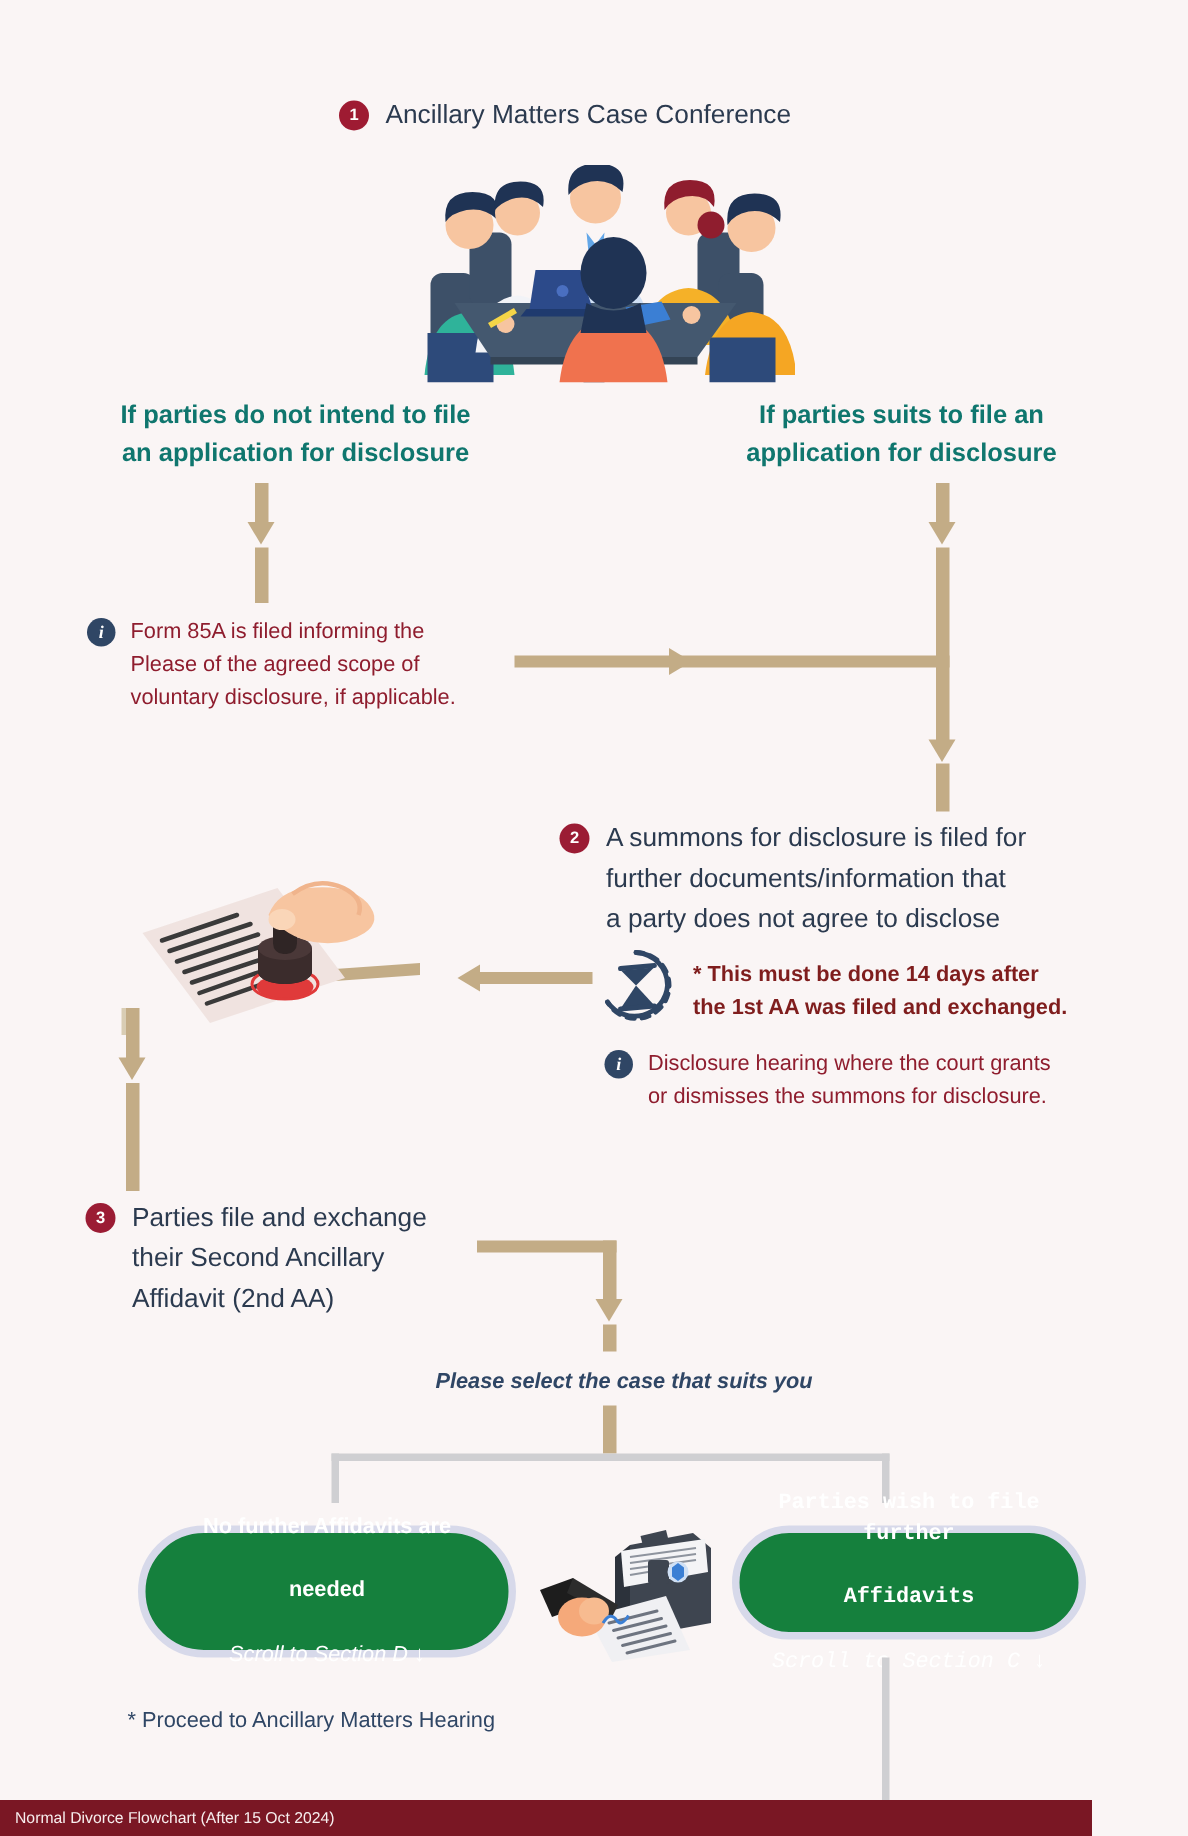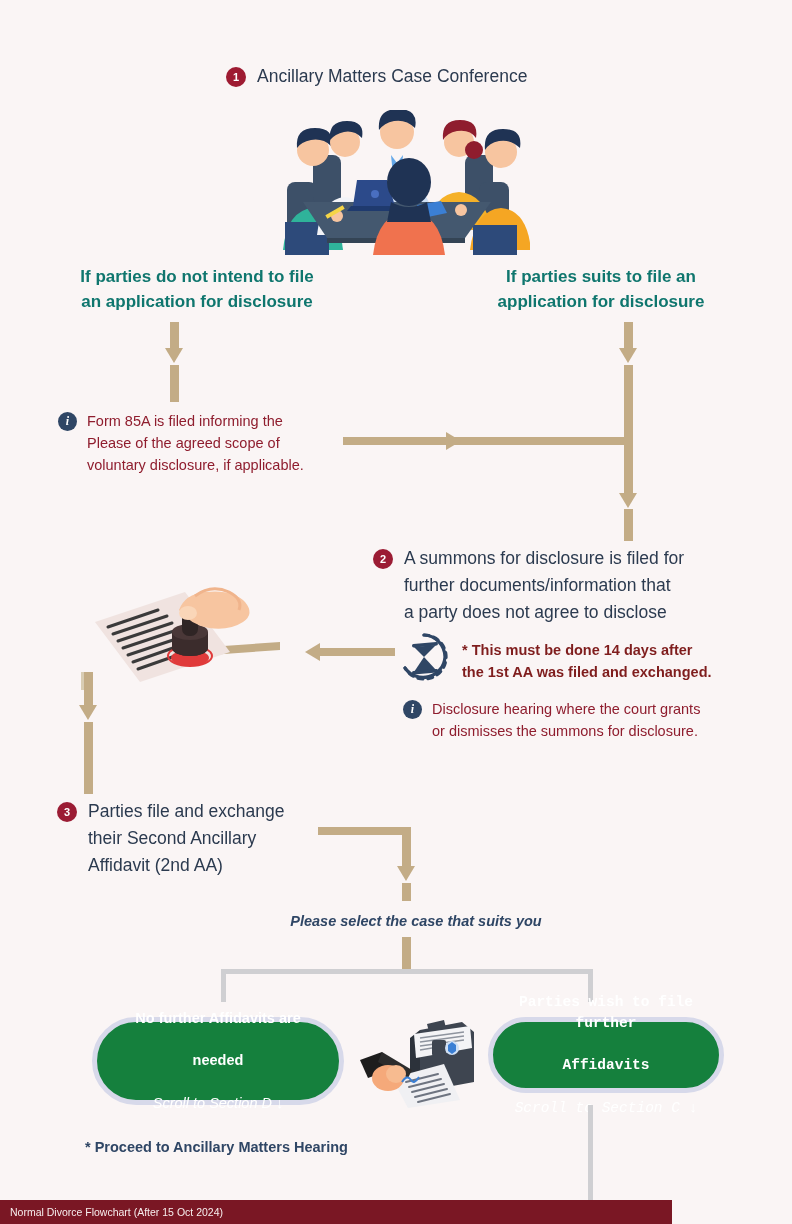--- a/index.html
+++ b/index.html
@@ -80,21 +80,21 @@
     width:0;height:0;border-top:9px solid transparent;border-bottom:9px solid transparent;
     border-left:15px solid #c3ac86;
   }
   .arrow-left{
     width:0;height:0;border-top:9px solid transparent;border-bottom:9px solid transparent;
     border-right:15px solid #c3ac86;
   }
 
   
   .footer{
-    left:0;bottom:0;width:672px;height:24px;background:#7a1724;
+    left:0;bottom:0;width:728px;height:24px;background:#7a1724;
     display:flex;align-items:center;
   }
   .footer span{color:#f7eeee;font-size:10.5px;padding-left:10px;font-weight:500;}
 </style>
 </head>
 <body>
 
 <div class="abs step-title" style="left:226px;top:63px;">
   <div class="badge">1</div>
   <div>Ancillary Matters Case Conference</div>
@@ -334,19 +334,19 @@
     <path d="M8 52 L30 44 L38 62 L16 70 Z" fill="#1d1d1d"></path>
     <path d="M30 44 L60 62 L56 70 L26 54 Z" fill="#2c2c2c"></path>
 
     <ellipse cx="36" cy="70" rx="16" ry="13" fill="#f5a97a"></ellipse>
     <ellipse cx="44" cy="66" rx="10" ry="9" fill="#f7bb90"></ellipse>
 
     <path d="M50 74 q5 -8 9 -2 q3 5 8 -3" fill="none" stroke="#3b7fd4" stroke-width="2"></path>
   </svg>
 </div>
 
-<div class="abs proceed-lbl" style="left:85px;top:1139px;width:400px;font-weight:bold;">* Proceed to Ancillary Matters Hearing</div>
+<div class="abs proceed-lbl" style="left:85px;top:1139px;width:400px;">* Proceed to Ancillary Matters Hearing</div>
 
 <div class="abs greyline" style="left:588px;top:1105px;width:5px;height:95px;"></div>
 
 <div class="abs footer">
   <span>Normal Divorce Flowchart (After 15 Oct 2024)</span>
 </div>
 
 </body></html>

